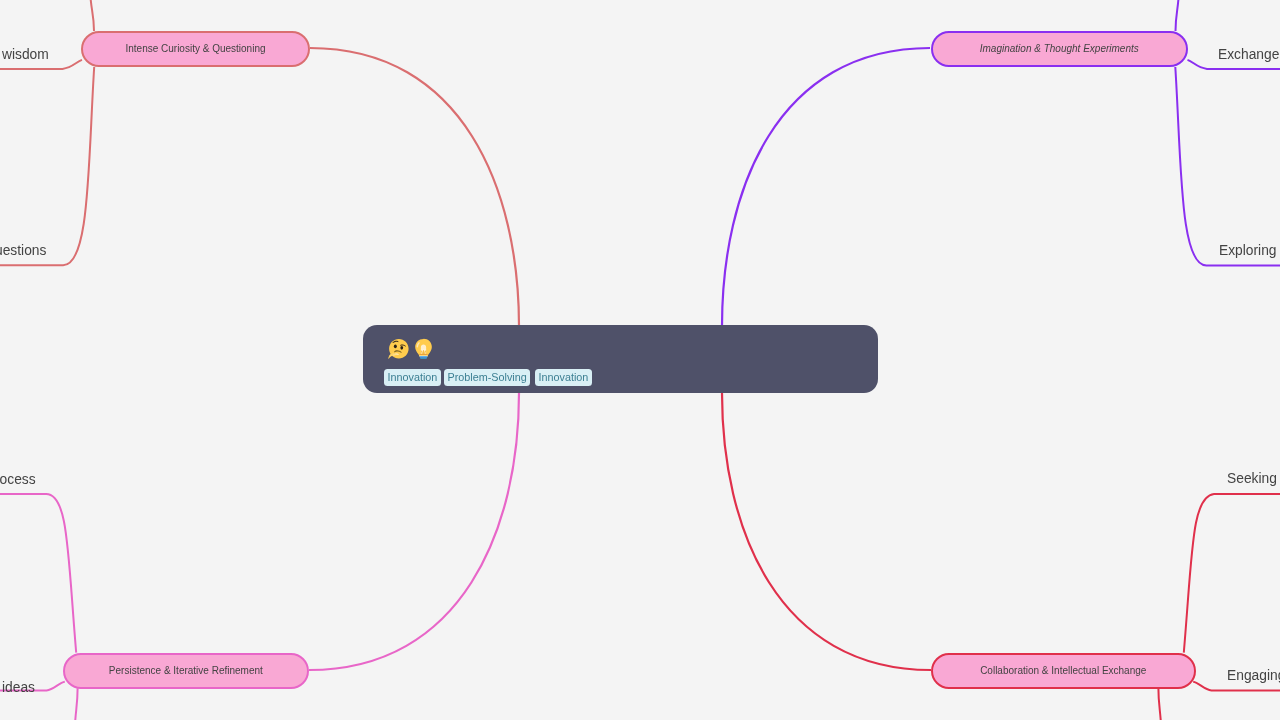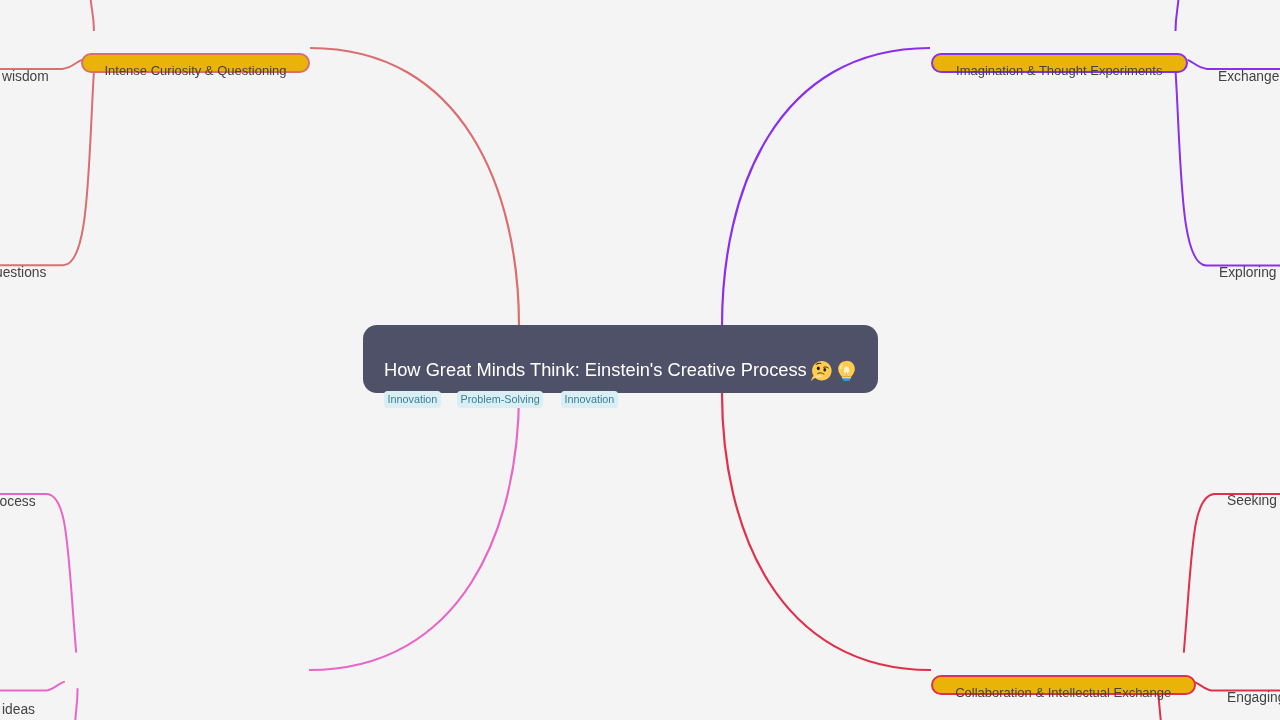--- a/index.html
+++ b/index.html
@@ -1,31 +1,31 @@
 <!DOCTYPE html>
 <html><head>
 <meta charset="utf-8">
 <title>Mindmap</title>
 <style>
   html,body{margin:0;padding:0;width:1280px;height:720px;overflow:hidden;}
   body{font-family:"Liberation Sans",sans-serif;background:#f4f4f4;
        -webkit-font-smoothing:antialiased;}
   #stage{position:relative;width:1280px;height:720px;background:#f4f4f4;overflow:hidden;}
   svg#links{position:absolute;left:0;top:0;width:1280px;height:720px;}
-  .branch{position:absolute;background:#eab308;border-style:solid;border-width:2.2px;
-          border-radius:18px;height:20px;line-height:31.6px;box-sizing:border-box;
-          font-size:13px;color:#434343;white-space:nowrap;text-align:center;}
+  .branch{position:absolute;background:#f9a8d4;border-style:solid;border-width:2.2px;
+          border-radius:18px;height:36px;line-height:31.6px;box-sizing:border-box;
+          font-size:10px;color:#434343;white-space:nowrap;text-align:center;}
   .leaf{position:absolute;font-size:13.8px;color:#434343;white-space:nowrap;line-height:1;}
   #central{position:absolute;left:363px;top:325px;width:515px;height:68px;
            background:#4f5169;border-radius:14px;box-sizing:border-box;}
   #central .title{position:absolute;left:21px;top:12px;font-size:18.3px;color:#ffffff;
                   white-space:nowrap;line-height:22px;}
   #central .emoji{display:inline-block;vertical-align:-5px;margin-left:4px;line-height:0;}
-  #central .tags{position:absolute;left:20.5px;top:43.5px;display:flex;gap:17px;}
-  .branch,.leaf,#central .title,#central .tag{transform:translateZ(0);will-change:transform;margin-top:22px;}
+  #central .tags{position:absolute;left:20.5px;top:43.5px;display:flex;gap:4px;}
+  .branch,.leaf,#central .title,#central .tag{transform:translateZ(0);will-change:transform;}
   #central .tag{background:#d9eff5;color:#3c7f92;font-size:10.8px;line-height:17px;height:17px;
                 padding:0px 3.5px;border-radius:3.5px;white-space:nowrap;}
 </style>
 </head>
 <body>
 
 <div id="stage">
   <svg id="links" viewBox="0 0 1280 720" fill="none">
 
     <path d="M310,48 C463,48 519,190 519,326" stroke="#da6e70" stroke-width="2.2"></path>
@@ -54,25 +54,26 @@
   <div class="leaf" style="left:2.3px;top:48px;">wisdom</div>
   <div class="leaf" style="left:-5px;top:244.4px;">uestions</div>
   <div class="leaf" style="left:1218.4px;top:47.7px;">Exchange</div>
   <div class="leaf" style="left:1218.6px;top:243.9px;">Exploring </div>
   <div class="leaf" style="left:-5px;top:472.6px;">rocess</div>
   <div class="leaf" style="left:2.3px;top:681px;">ideas</div>
   <div class="leaf" style="left:1226.8px;top:472.3px;">Seeking f</div>
   <div class="leaf" style="left:1227.3px;top:668.9px;">Engaging</div>
 
   <div class="branch" style="left:80.5px;top:31px;width:229px;border-color:#da6e70;">Intense Curiosity &amp; Questioning</div>
-  <div class="branch" style="left:930.5px;top:31px;width:256.5px;border-color:#8a2ff0;">Imagination &amp; Thought Experiments</div>
+  <div class="branch" style="left:930.5px;top:31px;width:256.5px;border-color:#8a2ff0;font-style:italic;">Imagination &amp; Thought Experiments</div>
+  <div class="branch" style="left:63.4px;top:652.6px;width:245.7px;border-color:#e866c8;">Persistence &amp; Iterative Refinement</div>
   <div class="branch" style="left:930.5px;top:652.8px;width:264.5px;border-color:#e0304b;">Collaboration &amp; Intellectual Exchange</div>
 
   <div id="central">
-    <div class="title"><span>How Great Minds Think: Einstein's Creative Process</span><span class="emoji"><svg width="21" height="21" viewBox="0 0 36 36">
+    <div class="title"><span class="emoji"><svg width="21" height="21" viewBox="0 0 36 36">
             <path d="M35.3 18.3c0 9.2-7.5 16.7-16.7 16.7S1.9 27.5 1.9 18.3 9.4 1.6 18.6 1.6s16.7 7.5 16.7 16.7z" fill="#FFCC4D"></path>
             <path d="M7.8 8c.8-1.7 3-3.1 5.5-3.4 2.4-.3 4.3.5 4.6 1.7.2.7-.5 1-1.2.7-1-.3-2.5-.5-4.1-.3-1.8.2-3.2 1-4.1 1.7-.7.5-1 .1-.7-.4z" fill="#3B2D1A"></path>
             <path d="M30.8 14.2c-.8-1.5-3-2.9-5.5-3.2-2.4-.3-4.3.5-4.5 1.6-.2.7.5.9 1.2.7 1-.3 2.5-.5 4.1-.3 1.8.2 3.2 1 4.1 1.7.7.5 1 .1.6-.5z" fill="#3B2D1A"></path>
             <ellipse cx="12.6" cy="14.3" rx="2.5" ry="3.2" fill="#2B2217"></ellipse>
             <ellipse cx="23.6" cy="16.9" rx="2.4" ry="3.1" fill="#2B2217"></ellipse>
             <path d="M10.5 23.6c1.3-2 3.3-2.6 5.3-2.5 2.7.1 5.2 1.4 7.3 3 .7.6.1 1.6-.7 1.1-1.9-1-4-1.8-6.3-1.9-1.8-.1-3.5.3-4.8 1.3-.7.5-1.3-.4-.8-1z" fill="#7C6220"></path>
             <path d="M.8 35.9c-.1-3.5 1.3-7.1 4.1-8.6 2.8-1.5 5.8-.8 8.3.2 1.6.6 3.1 1.4 4.7 1.6.8.1 1 .9.2 1.2-2.3 1-5.3.8-7.7.1-1.3-.3-2.5-.8-3.9-.8-1.2 0-2.4.5-3.3 1.5-1.1 1.1-1.8 2.8-2.3 4.5-.1.4-.2.5-.1.3z" fill="#FFCC4D"></path>
             <path d="M.8 36c.6-4.7 3.4-8.8 7.3-10.2 2.9-1.1 5.9-.3 8.4.9-1.9 2.3-4.8 3.2-7.6 3.6-2.4.4-4.7 1.3-6.2 3.3-.8 1-1.4 2.2-1.7 3.6-.1.4-.2.8-.2.8z" fill="#FFD566"></path>
             <path d="M13.7 26.1c2 0 3.9.7 5.4 2-.8.9-2.1 1.2-3.3 1-1-.2-1.9-.7-2.9-1-.5-.2-.7-.7-.4-1.2.2-.4.7-.8 1.2-.8z" fill="#FFE4A8"></path>
             <path d="M8.6 28.8c1.6-.6 3.3-.8 4.9-.5.7.1.8.7.2 1-1.4.6-3 .9-4.5.8-.7 0-1.1-1-.6-1.3z" fill="#FFE4A8"></path>

